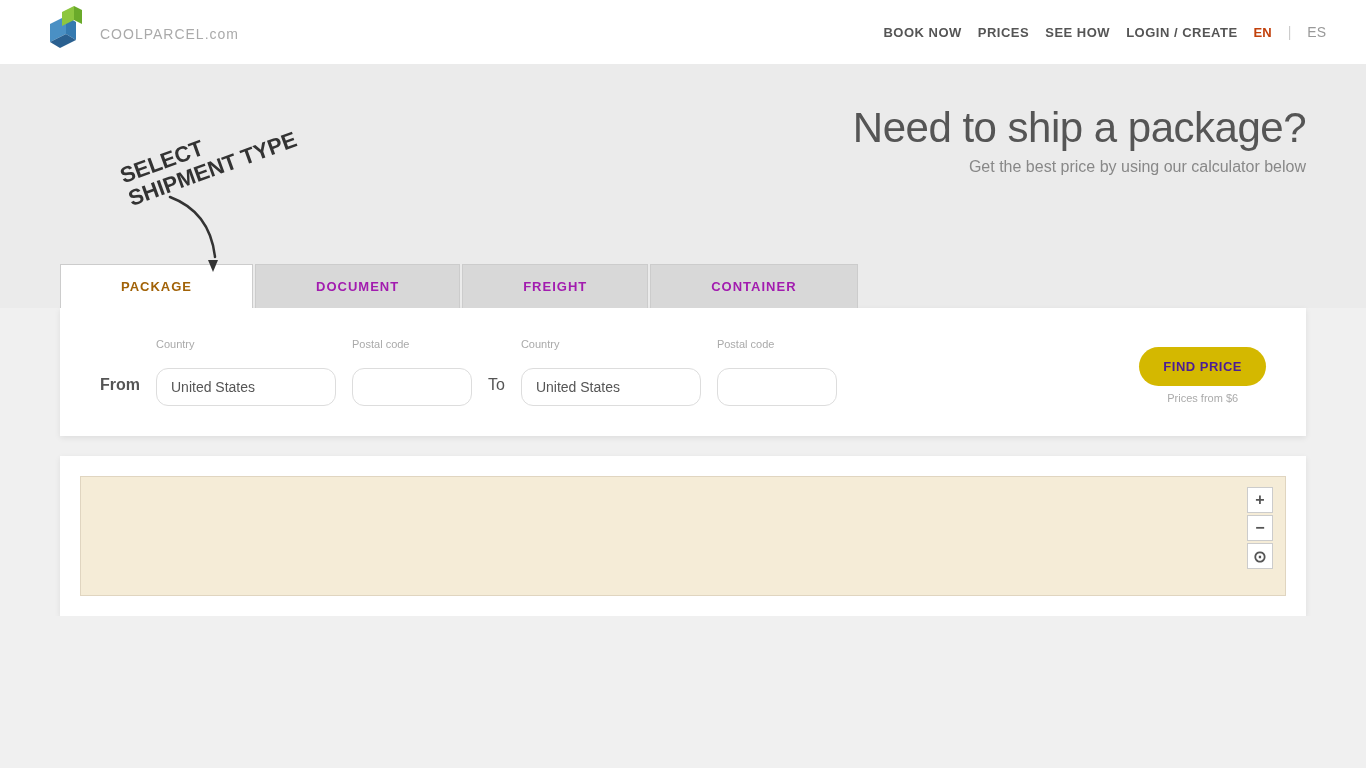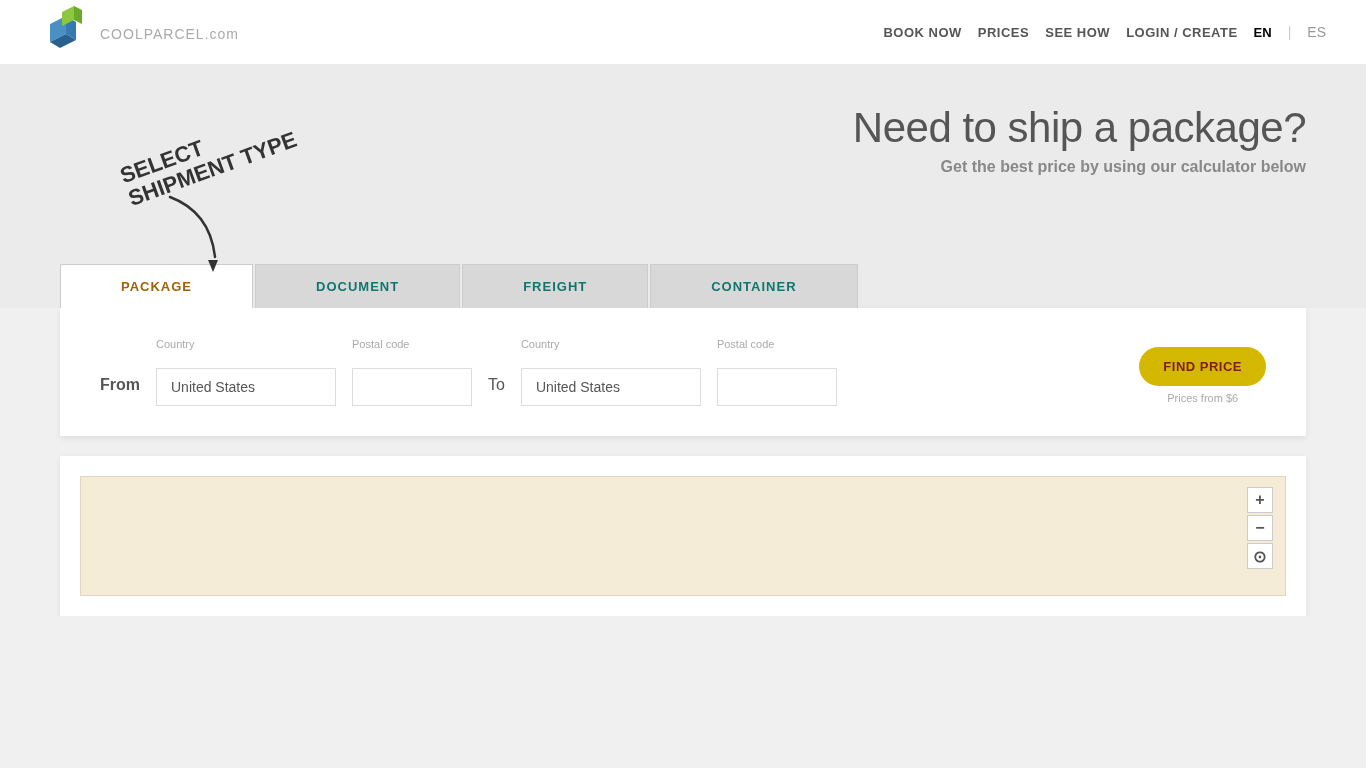--- a/index.html
+++ b/index.html
@@ -46,21 +46,21 @@
       color: #555;
       text-decoration: none;
       letter-spacing: 0.5px;
       cursor: pointer;
     }
     .lang-divider {
       color: #ccc;
       font-size: 14px;
     }
     .lang-active {
-      color: #000000;
+      color: #c2410c;
       font-weight: bold;
       font-size: 13px;
     }
     .lang-inactive {
       color: #999;
       font-size: 14px;
       cursor: pointer;
     }
 
     
@@ -96,38 +96,37 @@
     .hero-title {
       font-size: 42px;
       font-weight: 300;
       color: #555;
       letter-spacing: -0.5px;
     }
     .hero-subtitle {
       font-size: 16px;
       color: #888;
       margin-top: 6px;
-      font-weight: bold;
     }
 
     
     .tabs-container {
       background: #ebebeb;
       padding: 0 60px;
     }
     .tabs {
       display: flex;
       border-bottom: none;
     }
     .tab {
       padding: 14px 60px;
       font-size: 13px;
       font-weight: bold;
       letter-spacing: 1px;
-      color: #0f766e;
+      color: #a21caf;
       cursor: pointer;
       background: #d8d8d8;
       border: 1px solid #ccc;
       border-bottom: none;
       margin-right: 2px;
     }
     .tab.active {
       background: #fff;
       color: #a16207;
       border-color: #ccc;
@@ -157,21 +156,21 @@
       flex-direction: column;
       gap: 18px;
     }
     .field-label {
       font-size: 11px;
       color: #aaa;
       font-weight: normal;
     }
     .field-input {
       border: 1px solid #ddd;
-      border-radius: 0;
+      border-radius: 12px;
       padding: 10px 14px;
       font-size: 14px;
       color: #555;
       background: #fff;
       outline: none;
     }
     .country-input {
       width: 180px;
     }
     .postal-input {
@@ -180,21 +179,21 @@
     .to-label {
       font-size: 16px;
       font-weight: normal;
       color: #555;
       padding-bottom: 12px;
       white-space: nowrap;
       margin-top: 20px;
     }
     .find-price-btn {
       background: #d4b800;
-      color: #7f1d1d;
+      color: #4c1d95;
       border: none;
       border-radius: 25px;
       padding: 12px 24px;
       font-size: 13px;
       font-weight: bold;
       letter-spacing: 0.5px;
       cursor: pointer;
       white-space: nowrap;
       margin-bottom: 0;
     }

